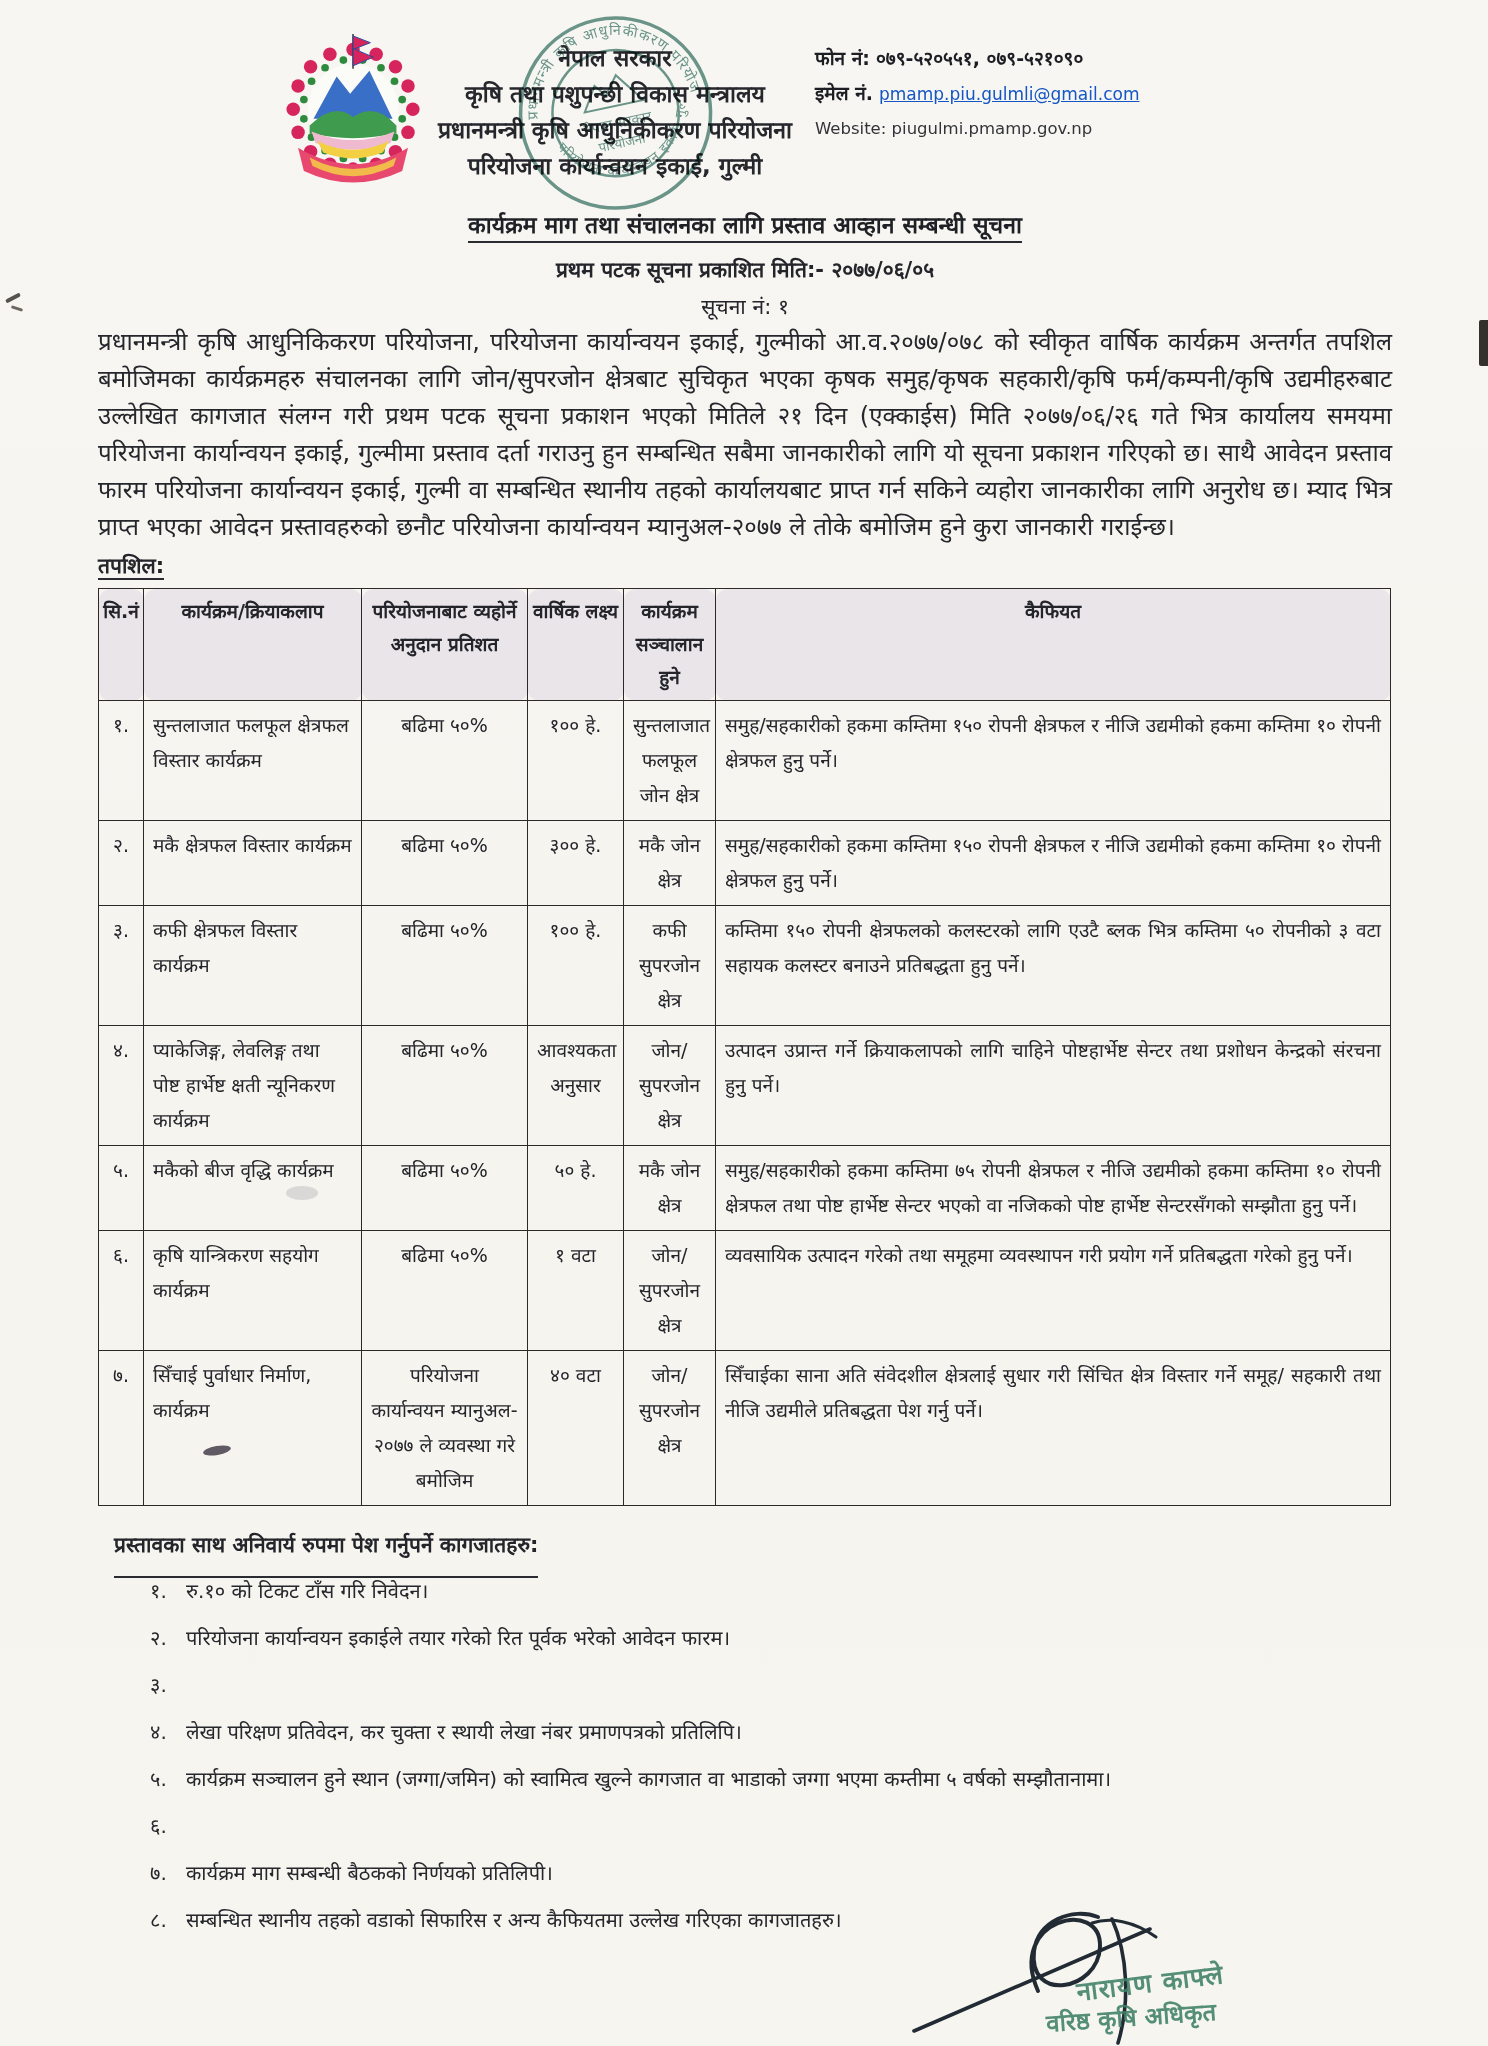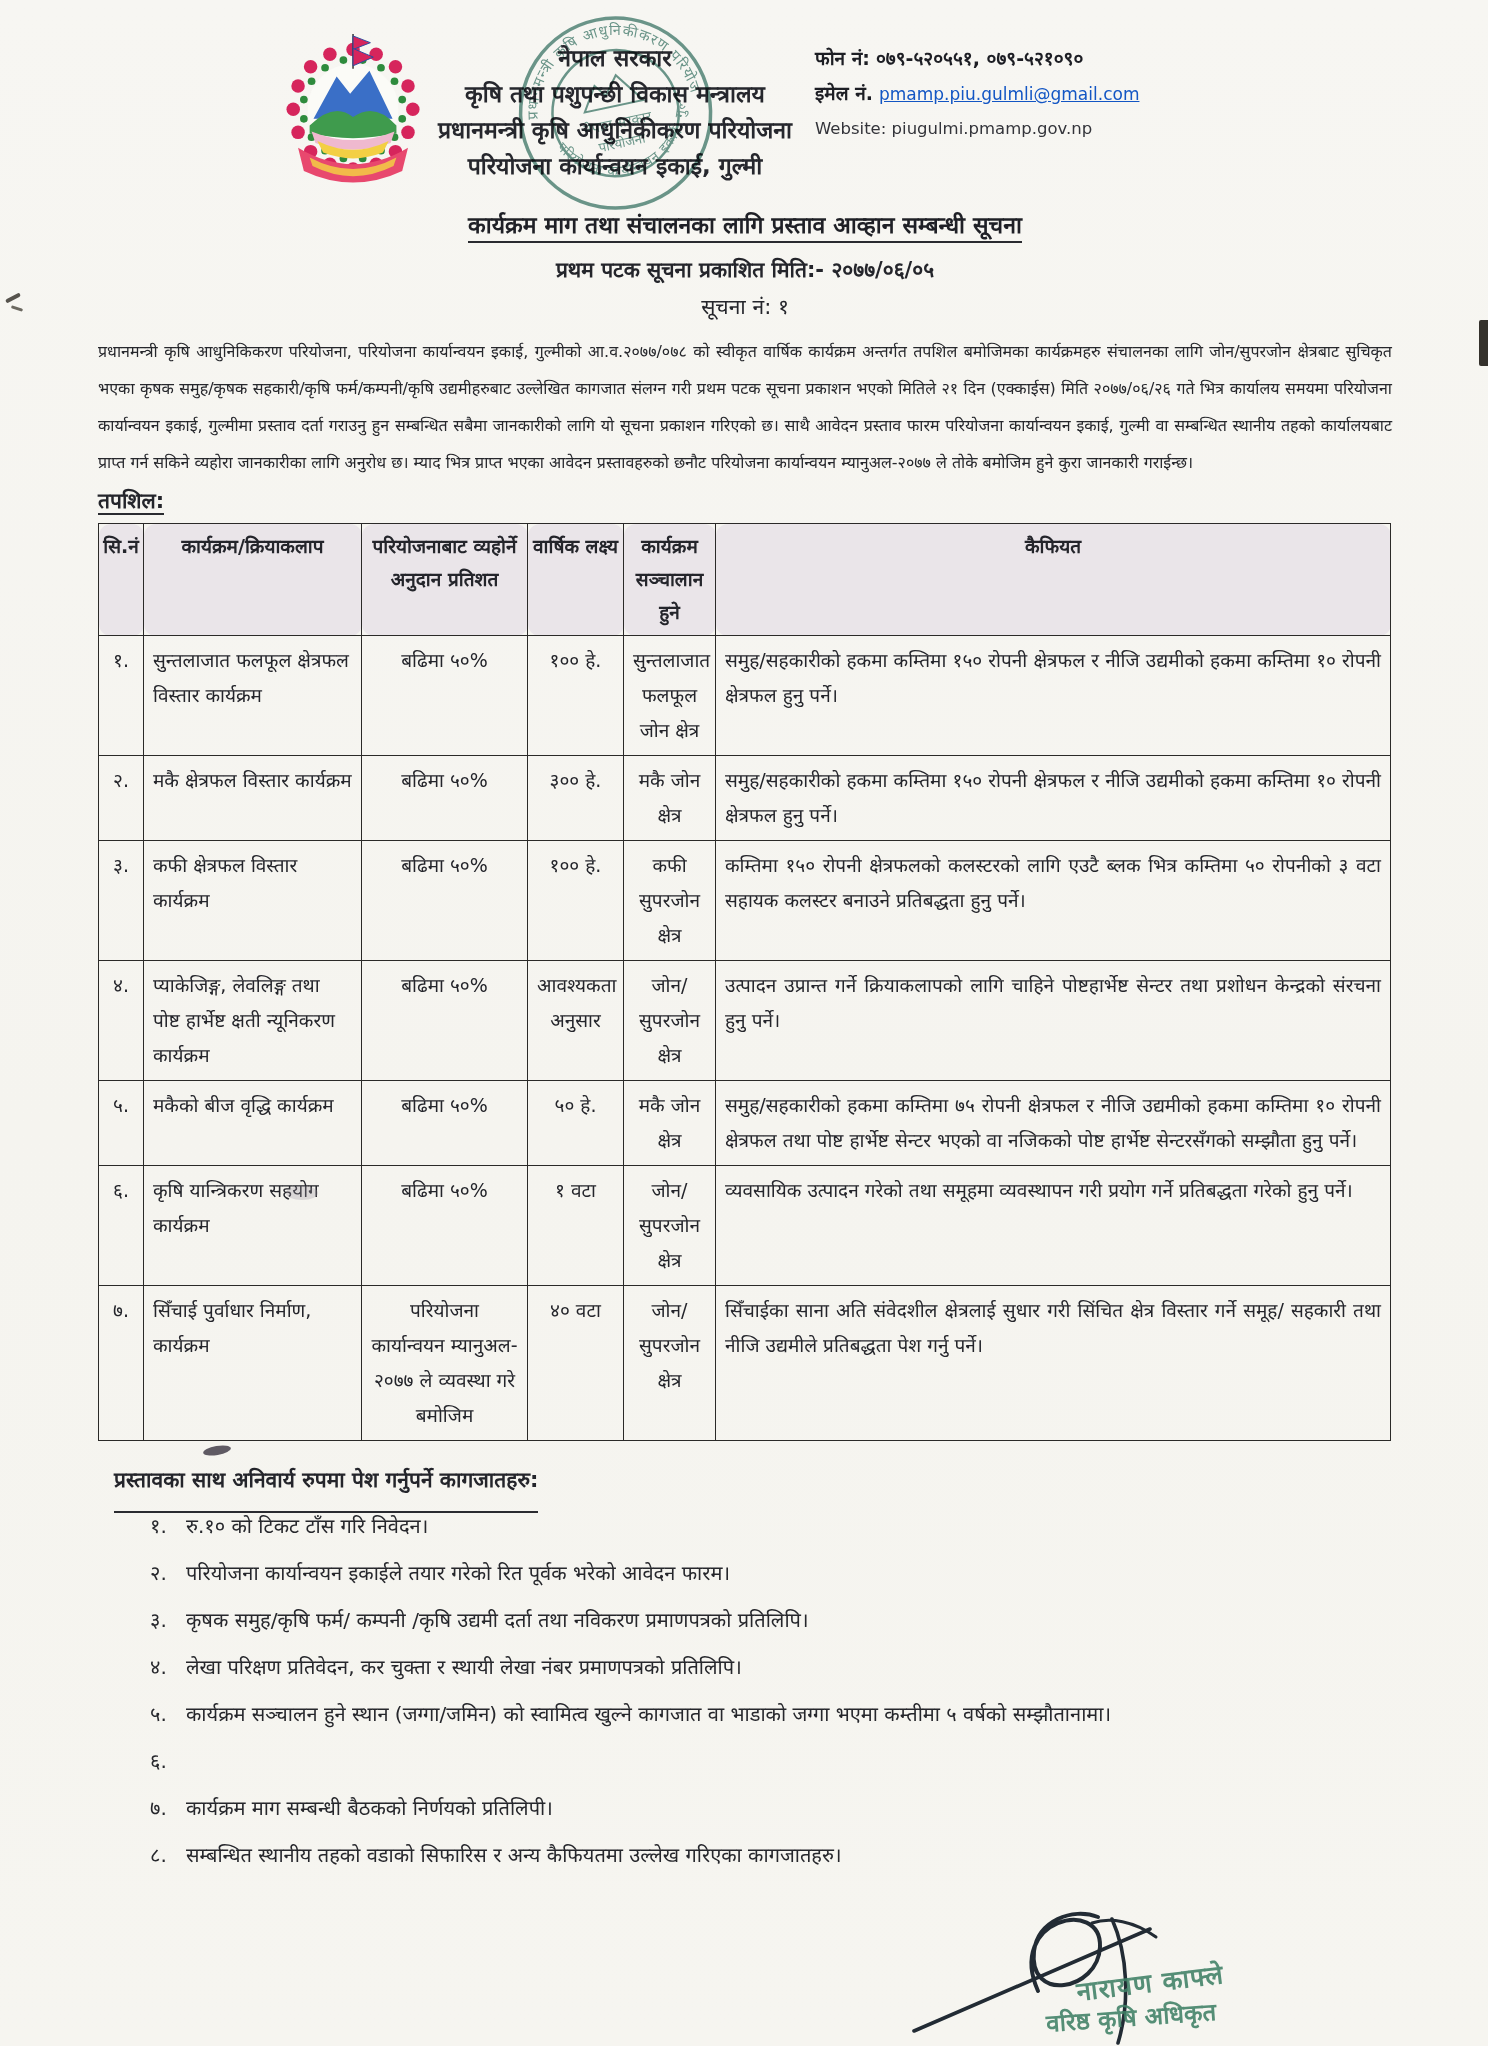--- a/index.html
+++ b/index.html
@@ -22,21 +22,21 @@
   .stamp { position:absolute; left:498px; top:8px; width:236px; height:214px;
            transform:rotate(-12deg); opacity:.78; mix-blend-mode:multiply; }
   .stamp text { font-family:"DejaVu Sans",sans-serif; }
 
   
   .content { position:absolute; left:98px; top:208px; width:1294px; }
   .title-line { text-align:center; font-size:23px; font-weight:700; color:#1f2026; }
   .title-line span { border-bottom:2.5px solid #2a2b30; padding-bottom:3px; }
   .pub-line { text-align:center; font-size:21px; font-weight:700; margin-top:15px; }
   .num-line { text-align:center; font-size:21px; font-weight:400; margin-top:9px; }
-  .body-para { margin-top:13px; font-size:16px; line-height:37px; text-align:justify; color:#26272c; }
+  .body-para { margin-top:4px; font-size:24px; line-height:37px; text-align:justify; color:#26272c; }
   .tapasil { font-size:21px; font-weight:700; margin-top:5px; }
   .tapasil span { border-bottom:2px solid #2a2b30; }
 
   
   table.notice { border-collapse:collapse; table-layout:fixed; width:1292px; margin-top:9px;
                  font-size:19px; }
   table.notice th, table.notice td { border:1.7px solid #2b2a28; vertical-align:top;
                  padding:7px 9px; line-height:35px; }
   table.notice th { background:#eae5e9; font-weight:700; text-align:center; line-height:33px; padding:6px 4px;border-radius:12px; }
   td.c { text-align:center; }
@@ -260,21 +260,20 @@
     <div class="doc-item">
       <span class="n">१.</span>
       <span>रु.१० को टिकट टाँस गरि निवेदन।</span>
     </div>
     <div class="doc-item">
       <span class="n">२.</span>
       <span>परियोजना कार्यान्वयन इकाईले तयार गरेको रित पूर्वक भरेको आवेदन फारम।</span>
     </div>
     <div class="doc-item">
       <span class="n">३.</span>
-      <span>कृषक समुह/कृषि फर्म/ कम्पनी /कृषि उद्यमी दर्ता तथा नविकरण प्रमाणपत्रको प्रतिलिपि।</span>
     </div>
     <div class="doc-item">
       <span class="n">४.</span>
       <span>लेखा परिक्षण प्रतिवेदन, कर चुक्ता र स्थायी लेखा नंबर प्रमाणपत्रको प्रतिलिपि।</span>
     </div>
     <div class="doc-item">
       <span class="n">५.</span>
       <span>कार्यक्रम सञ्चालन हुने स्थान (जग्गा/जमिन) को स्वामित्व खुल्ने कागजात वा भाडाको जग्गा भएमा कम्तीमा ५ वर्षको सम्झौतानामा।</span>
     </div>
     <div class="doc-item">

